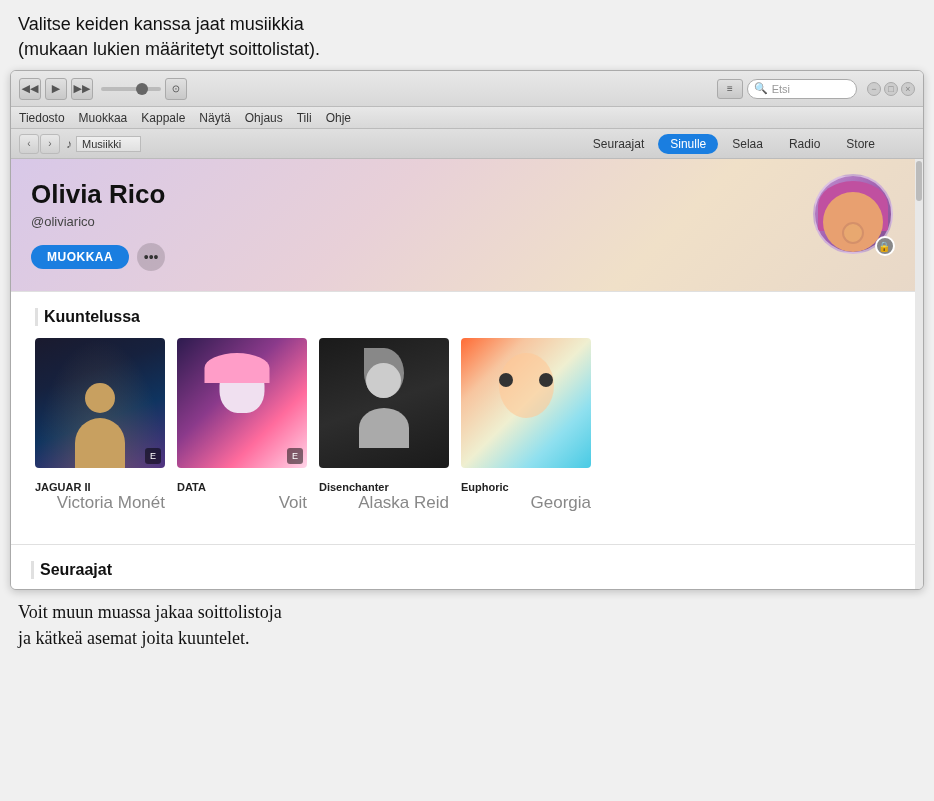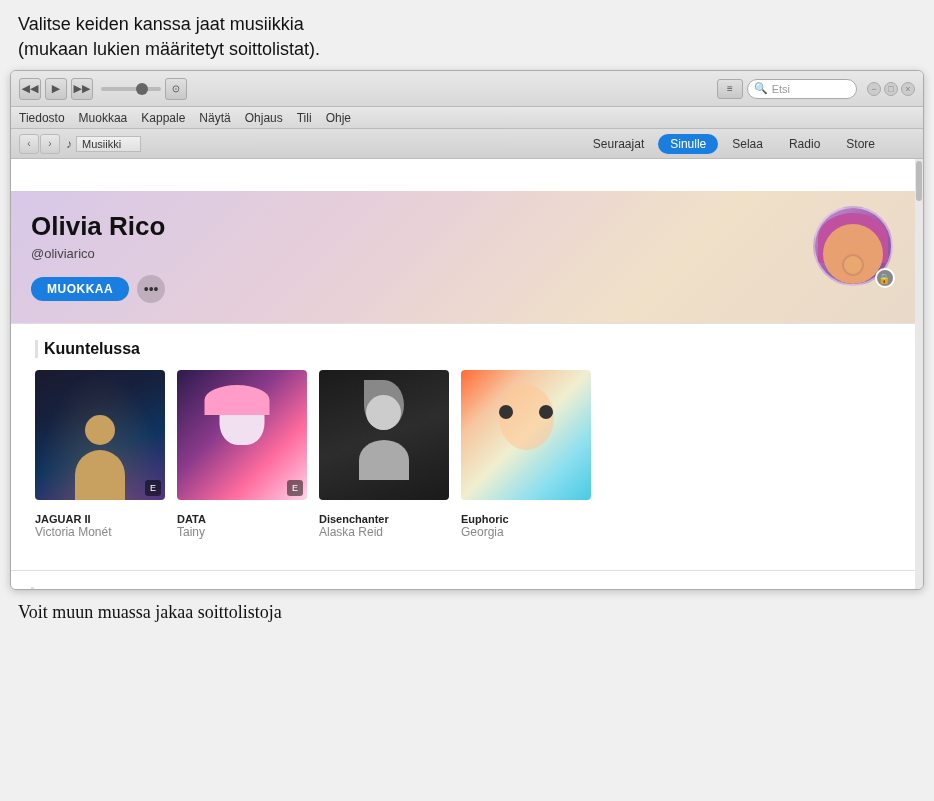--- a/index.html
+++ b/index.html
@@ -232,21 +232,20 @@
       height: 430px;
       position: relative;
     }
 
     
     .profile-section {
       background: linear-gradient(135deg, #d8c8e8 0%, #e8d0d8 40%, #f0e0c8 70%, #e8d8c8 100%);
       padding: 20px 12px 20px 20px;
       position: relative;
       min-height: 130px;
-      margin-top: 32px;
     }
     .profile-name {
       font-size: 26px;
       font-weight: bold;
       color: #111;
       margin-bottom: 4px;
     }
     .profile-handle {
       font-size: 13px;
       color: #444;
@@ -372,25 +371,26 @@
     .album-title {
       font-size: 11px;
       font-weight: 600;
       color: #222;
       white-space: nowrap;
       overflow: hidden;
       text-overflow: ellipsis;
       margin-top: 13px;
     }
     .album-artist {
-      font-size: 12px;
+      font-size: 17px;
       color: #888;
       white-space: nowrap;
       overflow: hidden;
       text-overflow: ellipsis;
+      text-align: right;
     }
     .album-badge {
       position: absolute;
       bottom: 4px;
       right: 4px;
       width: 16px;
       height: 16px;
       background: rgba(0,0,0,0.5);
       border-radius: 3px;
       display: flex;
@@ -595,21 +595,21 @@
                 <div style="position:absolute; top:8px; left:5px; width:12px; height:16px; background:#2a1a4a; border-radius:50%;"></div>
                 <div style="position:absolute; top:8px; right:5px; width:12px; height:16px; background:#2a1a4a; border-radius:50%;"></div>
               </div>
               <div style="width:65px; height:30px; background:#ff9dc8; border-radius:50% 50% 0 0; position:absolute; top:-5px; left:-10px;"></div>
             </div>
             <div class="album-badge">
               <span class="album-badge-icon">E</span>
             </div>
           </div>
           <div class="album-title">DATA</div>
-          <div class="album-artist">Tainy</div>
+          <div class="album-artist">Voit</div>
         </div>
 
         <div class="album-item">
           <div class="album-cover album-disenchanter">
 
             <div style="position:absolute; top:10px; left:50%; transform:translateX(-50%); width:80px; height:110px;">
               <div style="width:40px; height:50px; background:#888; border-radius:0 50% 50% 50%; position:absolute; top:0; left:20px;"></div>
               <div style="width:35px; height:35px; background:#ccc; border-radius:50%; position:absolute; top:15px; left:22px;"></div>
               <div style="width:50px; height:40px; background:#aaa; border-radius:50% 50% 0 0; position:absolute; bottom:10px; left:15px;"></div>
             </div>
@@ -647,13 +647,14 @@
           <div style="width:45px; height:25px; background:#1a0a00; border-radius:50% 50% 0 0; position:absolute; top:2px; left:2px;"></div>
         </div>
       </div>
     </div>
 
   </div>
 </div>
 
 <div class="bottom-text">
   <span>Voit muun muassa jakaa soittolistoja</span><br>
+  <span>ja kätkeä asemat joita kuuntelet.</span>
 </div>
 
 </body></html>

